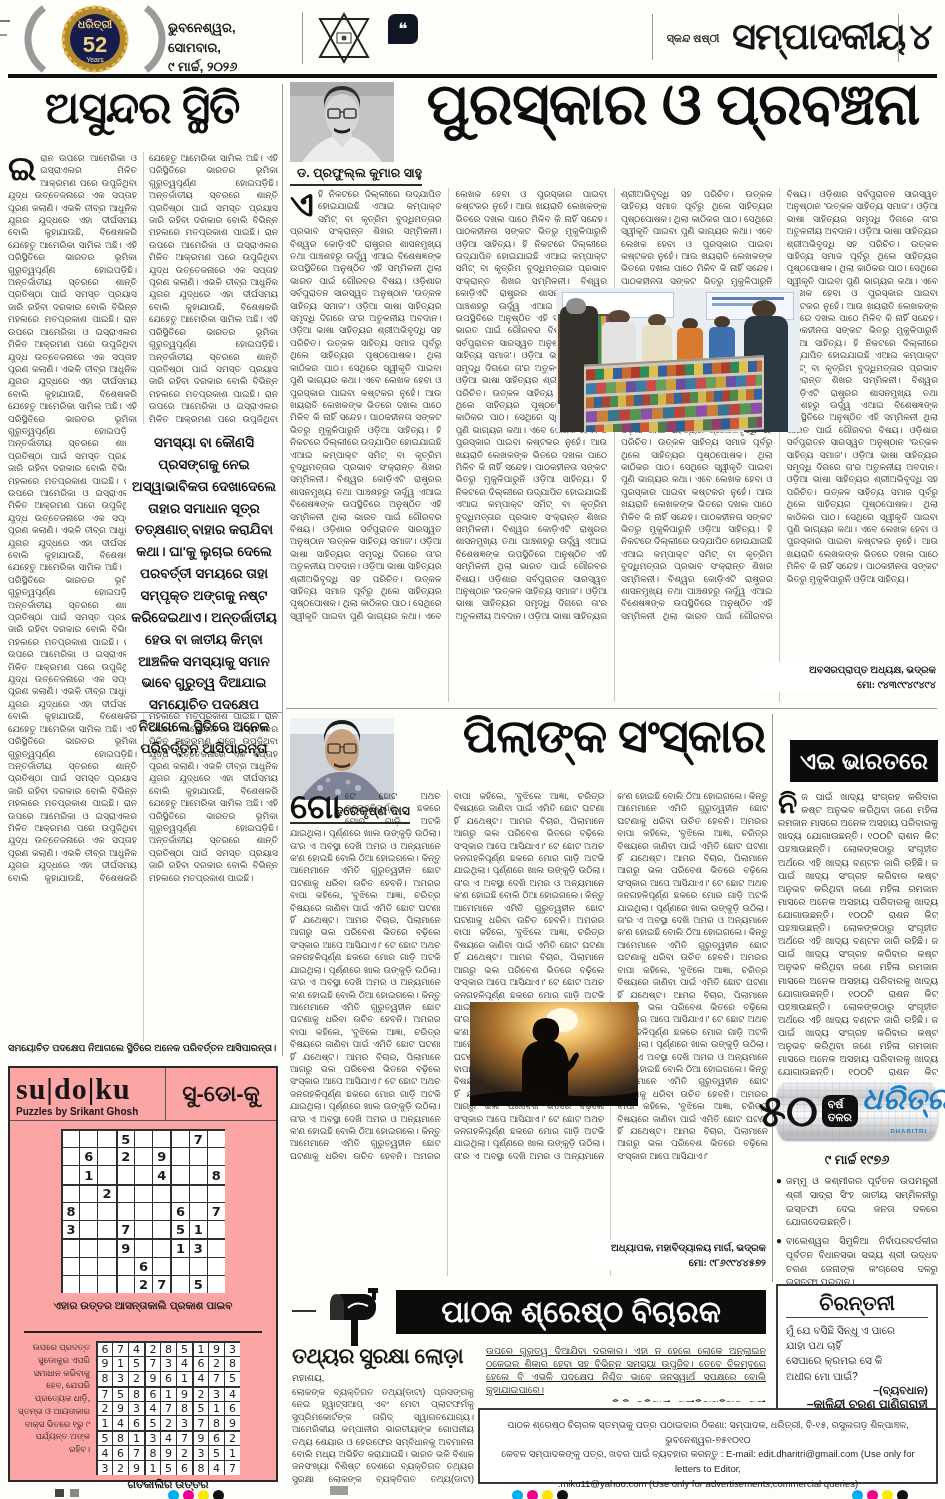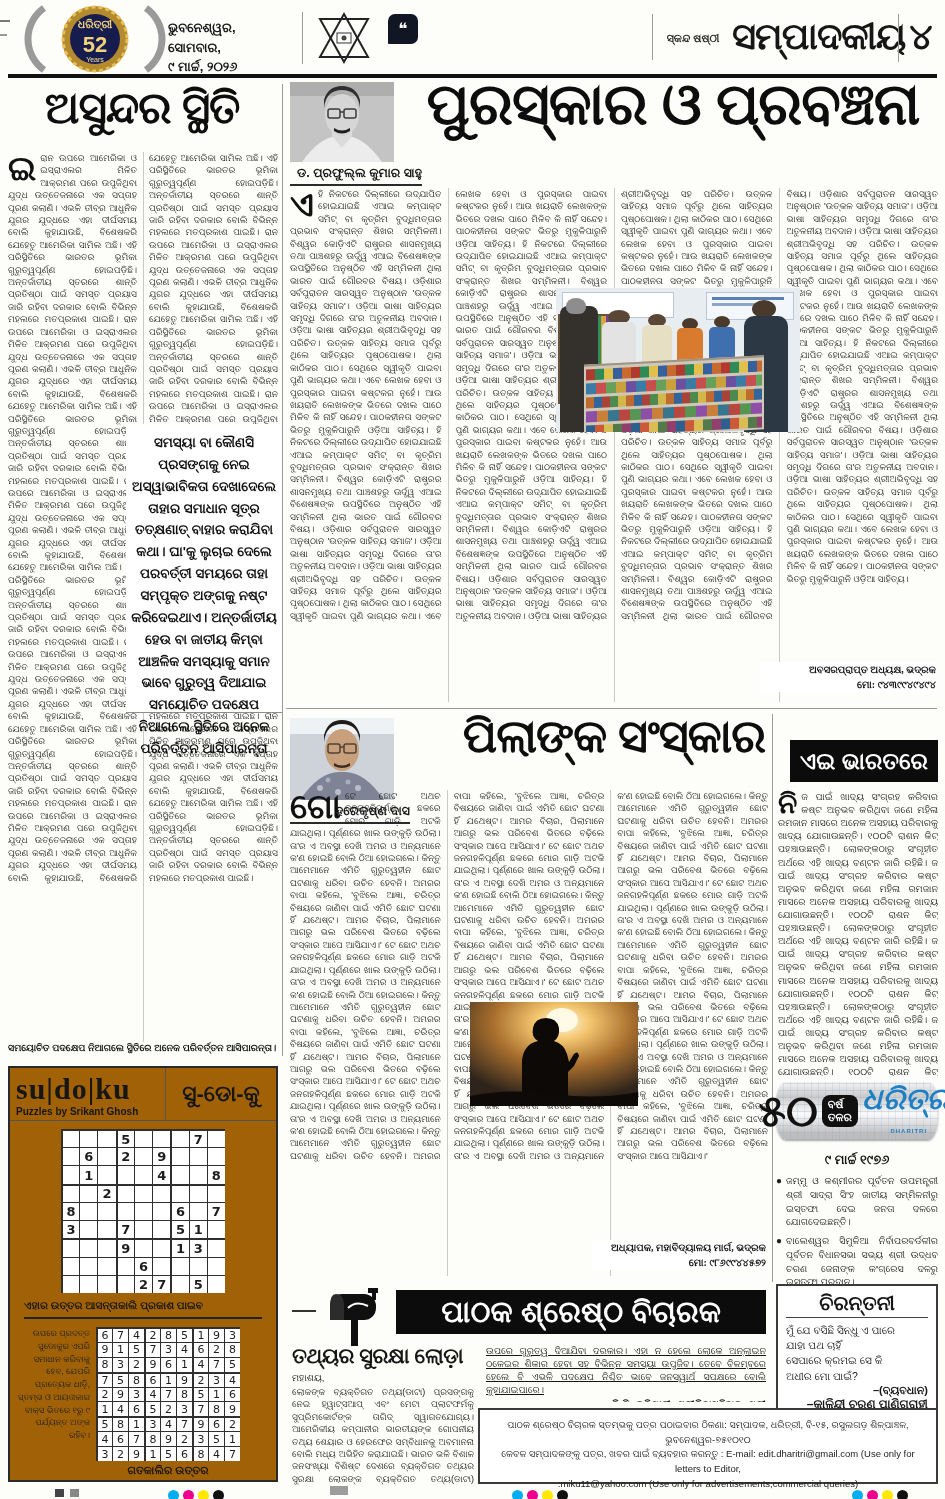--- a/index.html
+++ b/index.html
@@ -13,21 +13,21 @@
   .cols3{column-count:3;column-gap:13px;column-rule:1px solid #c9c9c9;}
   .cols4{column-count:4;column-gap:14px;column-rule:1px solid #c9c9c9;}
   .dropcap{float:left;font-size:34px;line-height:.85;font-weight:bold;padding:2px 4px 0 0;color:#111;}
   .headline{font-weight:bold;color:#0d0d0d;text-align:center;letter-spacing:-1px;}
   .author-name{font-weight:bold;font-size:12.5px;text-align:right;border-bottom:2px solid #2b2b2b;padding-bottom:3px;}
   .pullquote{background:#fff;border-bottom:1px solid #8d8d8d;font-size:13.5px;font-weight:bold;
              text-align:center;line-height:1.62;padding:8px 4px;color:#101010;}
   .blackbox{background:#0c0c0c;color:#fff;display:flex;align-items:center;justify-content:center;font-weight:bold;}
   .signoff{background:#fff;text-align:right;font-weight:bold;font-size:10px;line-height:1.5;font-family:Liberation Serif, serif;}
   
-  .sdk-box{border:2px solid #2a2a2a;background:#a16207;}
+  .sdk-box{border:2px solid #2a2a2a;background:#fca5a5;}
   .sdk-grid{display:grid;background:#fff;}
   .sdk-cell{border:solid #2f2f2f;border-width:1px 0 0 1px;display:flex;align-items:center;justify-content:center;
             font-family:"DejaVu Sans",sans-serif;color:#1d1d1d;}
   .sdk-brand{font-family:"Liberation Serif","DejaVu Serif",serif;font-weight:bold;font-size:30px;letter-spacing:1px;}
   
   .fy-banner{background:linear-gradient(180deg,#f2f2f2,#cfcfcf 20%,#f7f7f7 50%,#c4c4c4 85%,#e9e9e9);
              border-radius:10px/22px;box-shadow:0 1px 2px rgba(0,0,0,.35);
              background-image:repeating-linear-gradient(0deg,rgba(120,160,200,.25) 0 1px,transparent 1px 7px),
                               repeating-linear-gradient(90deg,rgba(120,160,200,.18) 0 1px,transparent 1px 7px),
                               linear-gradient(180deg,#f4f4f4,#cbcbcb 25%,#fafafa 55%,#bdbdbd 90%);
@@ -370,21 +370,21 @@
         <div class="sdk-cell"></div>
         <div class="sdk-cell"></div>
         <div class="sdk-cell" style="border-left-width: 2px;"></div>
         <div class="sdk-cell">2</div>
         <div class="sdk-cell">7</div>
         <div class="sdk-cell" style="border-left-width: 2px;"></div>
         <div class="sdk-cell">5</div>
         <div class="sdk-cell"></div>
       </div>
 
-    <div style="font-size:10.5px;font-weight:bold;border-bottom:2px solid #222;margin:0 14px;padding-bottom:5px;">ଏହାର ଉତ୍ତର ଆସନ୍ତାକାଲି ପ୍ରକାଶ ପାଇବ</div>
+    <div style="text-align:center;font-size:10.5px;font-weight:bold;border-bottom:2px solid #222;margin:0 14px;padding-bottom:19px;">ଏହାର ଉତ୍ତର ଆସନ୍ତାକାଲି ପ୍ରକାଶ ପାଇବ</div>
 
     <div style="display:flex;gap:6px;padding:8px 8px 0;">
       <div style="width:72px;font-size:8.5px;line-height:1.5;text-align:right;color:#222;">ଉପରେ ପ୍ରଦତ୍ତ ସୁଡୋକୁର ଏପରି ସମାଧାନ କରିବାକୁ ହେବ, ଯେପରି ପ୍ରତ୍ୟେକ ଧାଡ଼ି, ସ୍ତମ୍ଭ ଓ ଆୟତାକାର ବାକ୍ସ ଭିତରେ ୧ରୁ ୯ ପର୍ଯ୍ୟନ୍ତ ଅଙ୍କ ରହିବ।</div>
       <div>
         <div class="sdk-grid" style="width:144px;height:134px;grid-template-columns:repeat(9,1fr);grid-template-rows:repeat(9,1fr);font-size:11px;">
             <div class="sdk-cell" style="border-top-width: 2px; border-left-width: 2px;">6</div>
             <div class="sdk-cell" style="border-top-width: 2px;">7</div>
             <div class="sdk-cell" style="border-top-width: 2px;">4</div>
             <div class="sdk-cell" style="border-top-width: 2px; border-left-width: 2px;">2</div>
             <div class="sdk-cell" style="border-top-width: 2px;">8</div>

